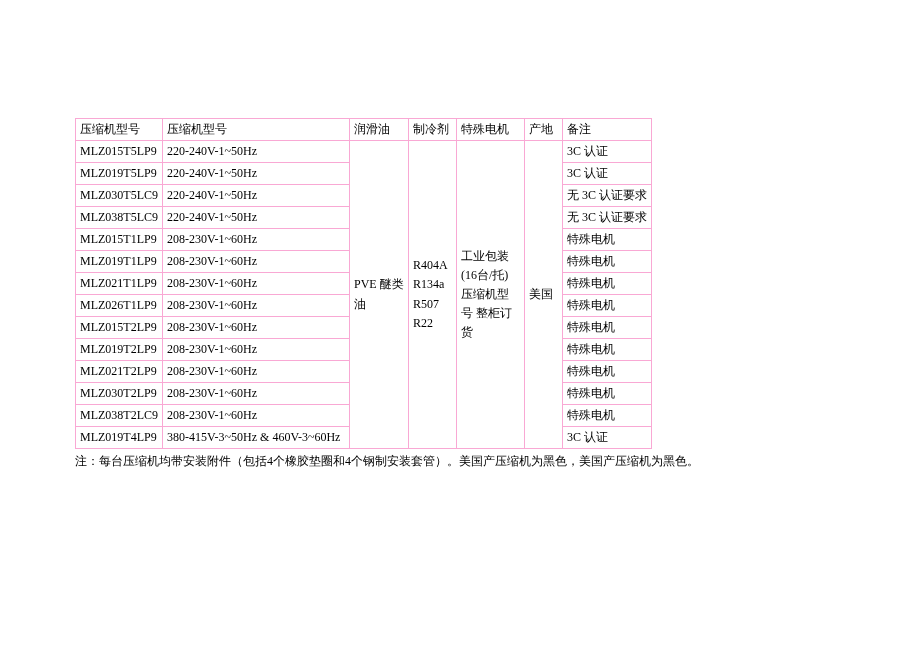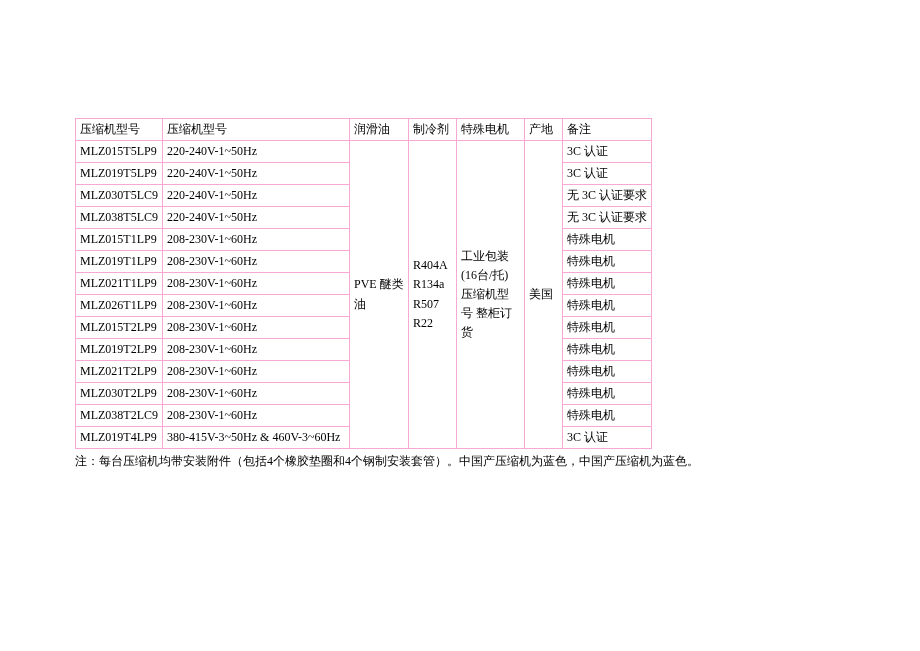--- a/index.html
+++ b/index.html
@@ -148,14 +148,14 @@
         <td>208-230V-1~60Hz</td>
         <td>特殊电机</td>
       </tr>
       <tr>
         <td>MLZ019T4LP9</td>
         <td>380-415V-3~50Hz &amp; 460V-3~60Hz</td>
         <td>3C 认证</td>
       </tr>
     </tbody>
   </table>
-  <div class="footnote">注：每台压缩机均带安装附件（包括4个橡胶垫圈和4个钢制安装套管）。中国产压缩机为蓝色，中国产压缩机为蓝色。</div>
+  <div class="footnote">注：每台压缩机均带安装附件（包括4个橡胶垫圈和4个钢制安装套管）。美国产压缩机为黑色，美国产压缩机为黑色。</div>
 </div>
 
 </body></html>

